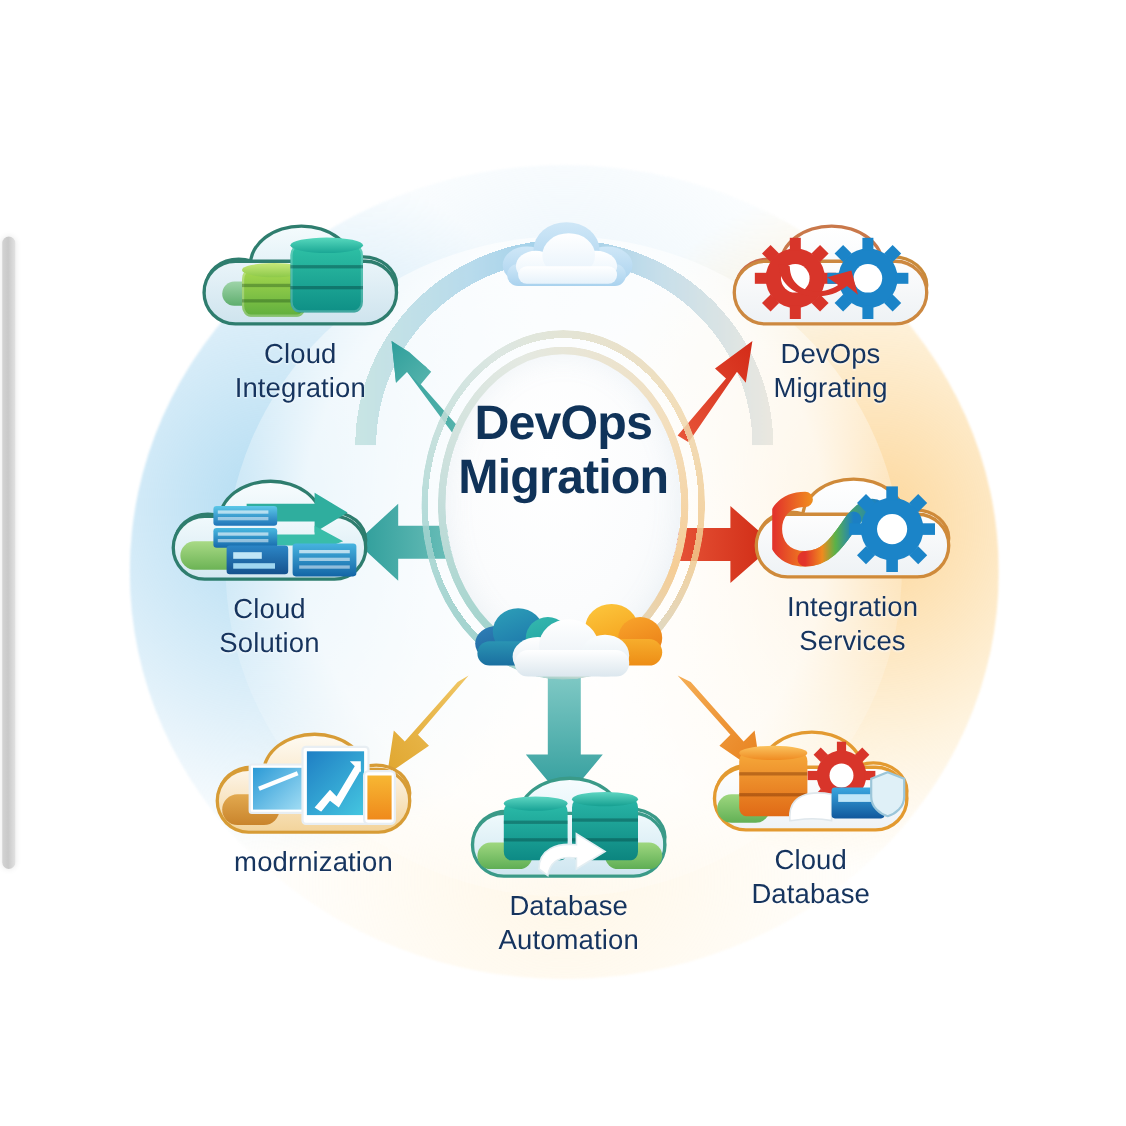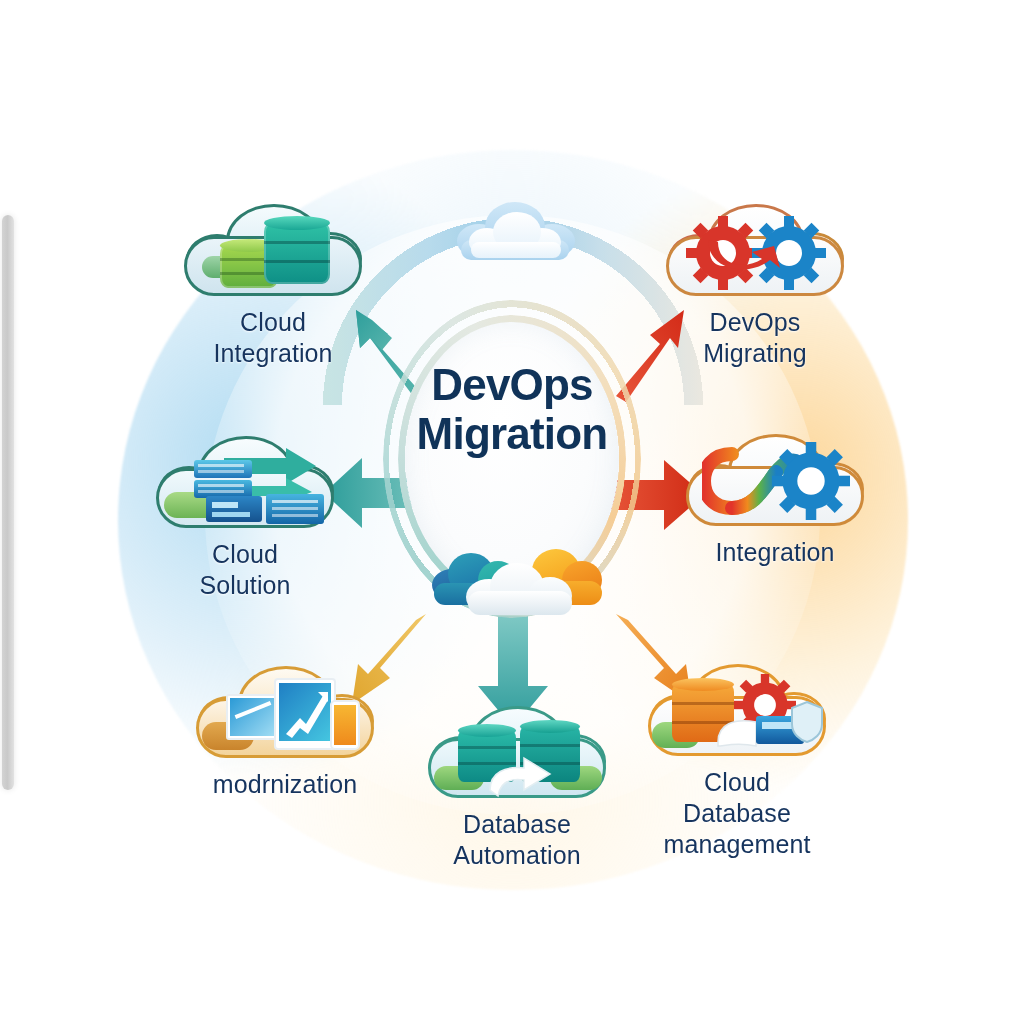--- a/index.html
+++ b/index.html
@@ -373,20 +373,21 @@
           <rect x="9" y="9" width="11" height="11" transform="rotate(45 14.5 14.5)"></rect>
           <rect x="54" y="9" width="11" height="11" transform="rotate(45 59.5 14.5)"></rect>
           <rect x="9" y="54" width="11" height="11" transform="rotate(45 14.5 59.5)"></rect>
           <rect x="54" y="54" width="11" height="11" transform="rotate(45 59.5 59.5)"></rect>
         </g>
         <circle cx="37" cy="37" r="13" fill="#ffffff"></circle>
       </svg>
     </div>
     <div class="node-label">
       <div>Integration</div>
+      <div>Services</div>
     </div>
   </div>
 
   <div class="node" style="left:180px;top:660px;">
     <div class="cloud-ico">
       <div class="cl" style="left:8px;top:36px;width:62px;height:52px;background:linear-gradient(180deg,#fdf3e2,#f4d49a);border:3px solid #d79c36;box-sizing:border-box;"></div>
       <div class="cl" style="left:120px;top:34px;width:64px;height:54px;background:linear-gradient(180deg,#fdf3e2,#f4d49a);border:3px solid #d79c36;box-sizing:border-box;"></div>
       <div class="cl" style="left:48px;top:6px;width:96px;height:74px;background:linear-gradient(180deg,#fefaf2,#f6dcae);border:3px solid #d79c36;box-sizing:border-box;"></div>
       <div class="cloudbase" style="background:linear-gradient(180deg,#fdf4e6,#f3d49c);border:3px solid #d79c36;box-sizing:border-box;"></div>
       <div style="position:absolute;left:12px;top:62px;width:52px;height:28px;border-radius:16px;background:linear-gradient(180deg,#e2a94f,#c9842c);"></div>
@@ -474,17 +475,16 @@
       <div style="position:absolute;left:114px;top:58px;width:48px;height:28px;border-radius:3px;background:linear-gradient(180deg,#3aa7e0,#11589c);"></div>
       <div style="position:absolute;left:120px;top:64px;width:34px;height:7px;background:#bfe6f8;"></div>
 
       <svg style="position:absolute;left:148px;top:42px;" width="34" height="44" viewBox="0 0 34 44">
         <path d="M17 2 L32 8 L32 24 C32 34 24 40 17 42 C10 40 2 34 2 24 L2 8 Z" fill="#dff0f7" stroke="#9cc6d9" stroke-width="2"></path>
       </svg>
     </div>
     <div class="node-label">
       <div>Cloud</div>
       <div>Database</div>
-      <div>management</div>
     </div>
   </div>
 
 </div>
 
 </body></html>

